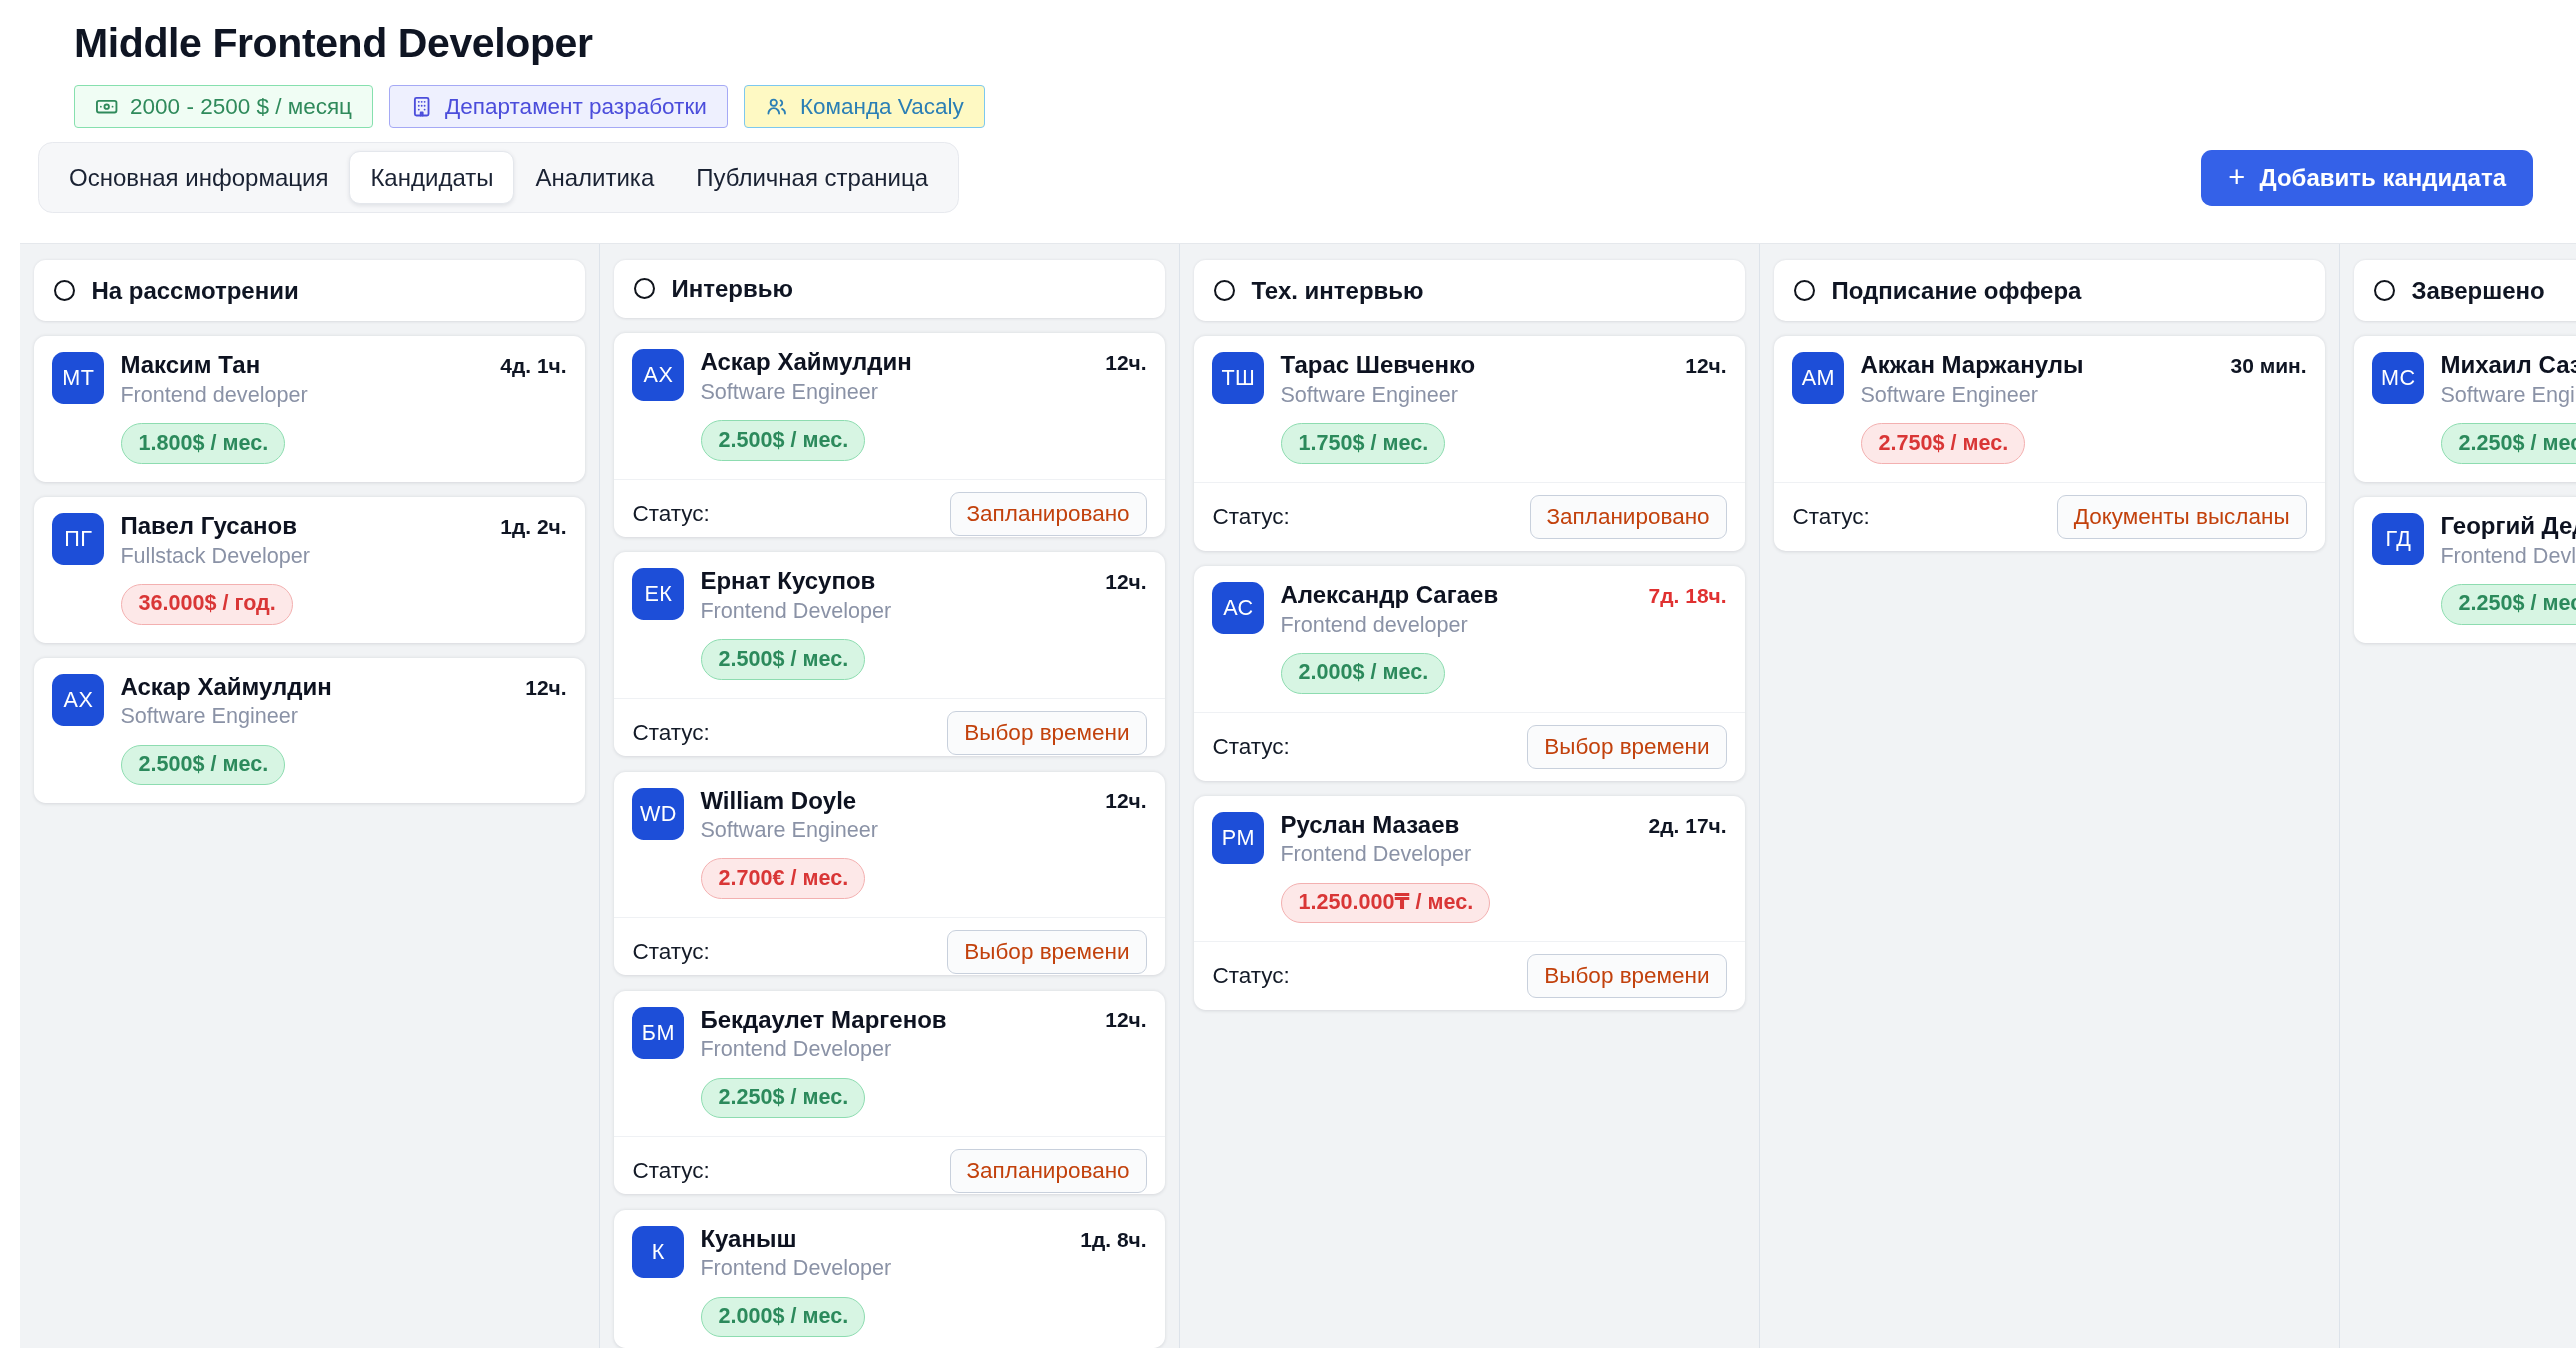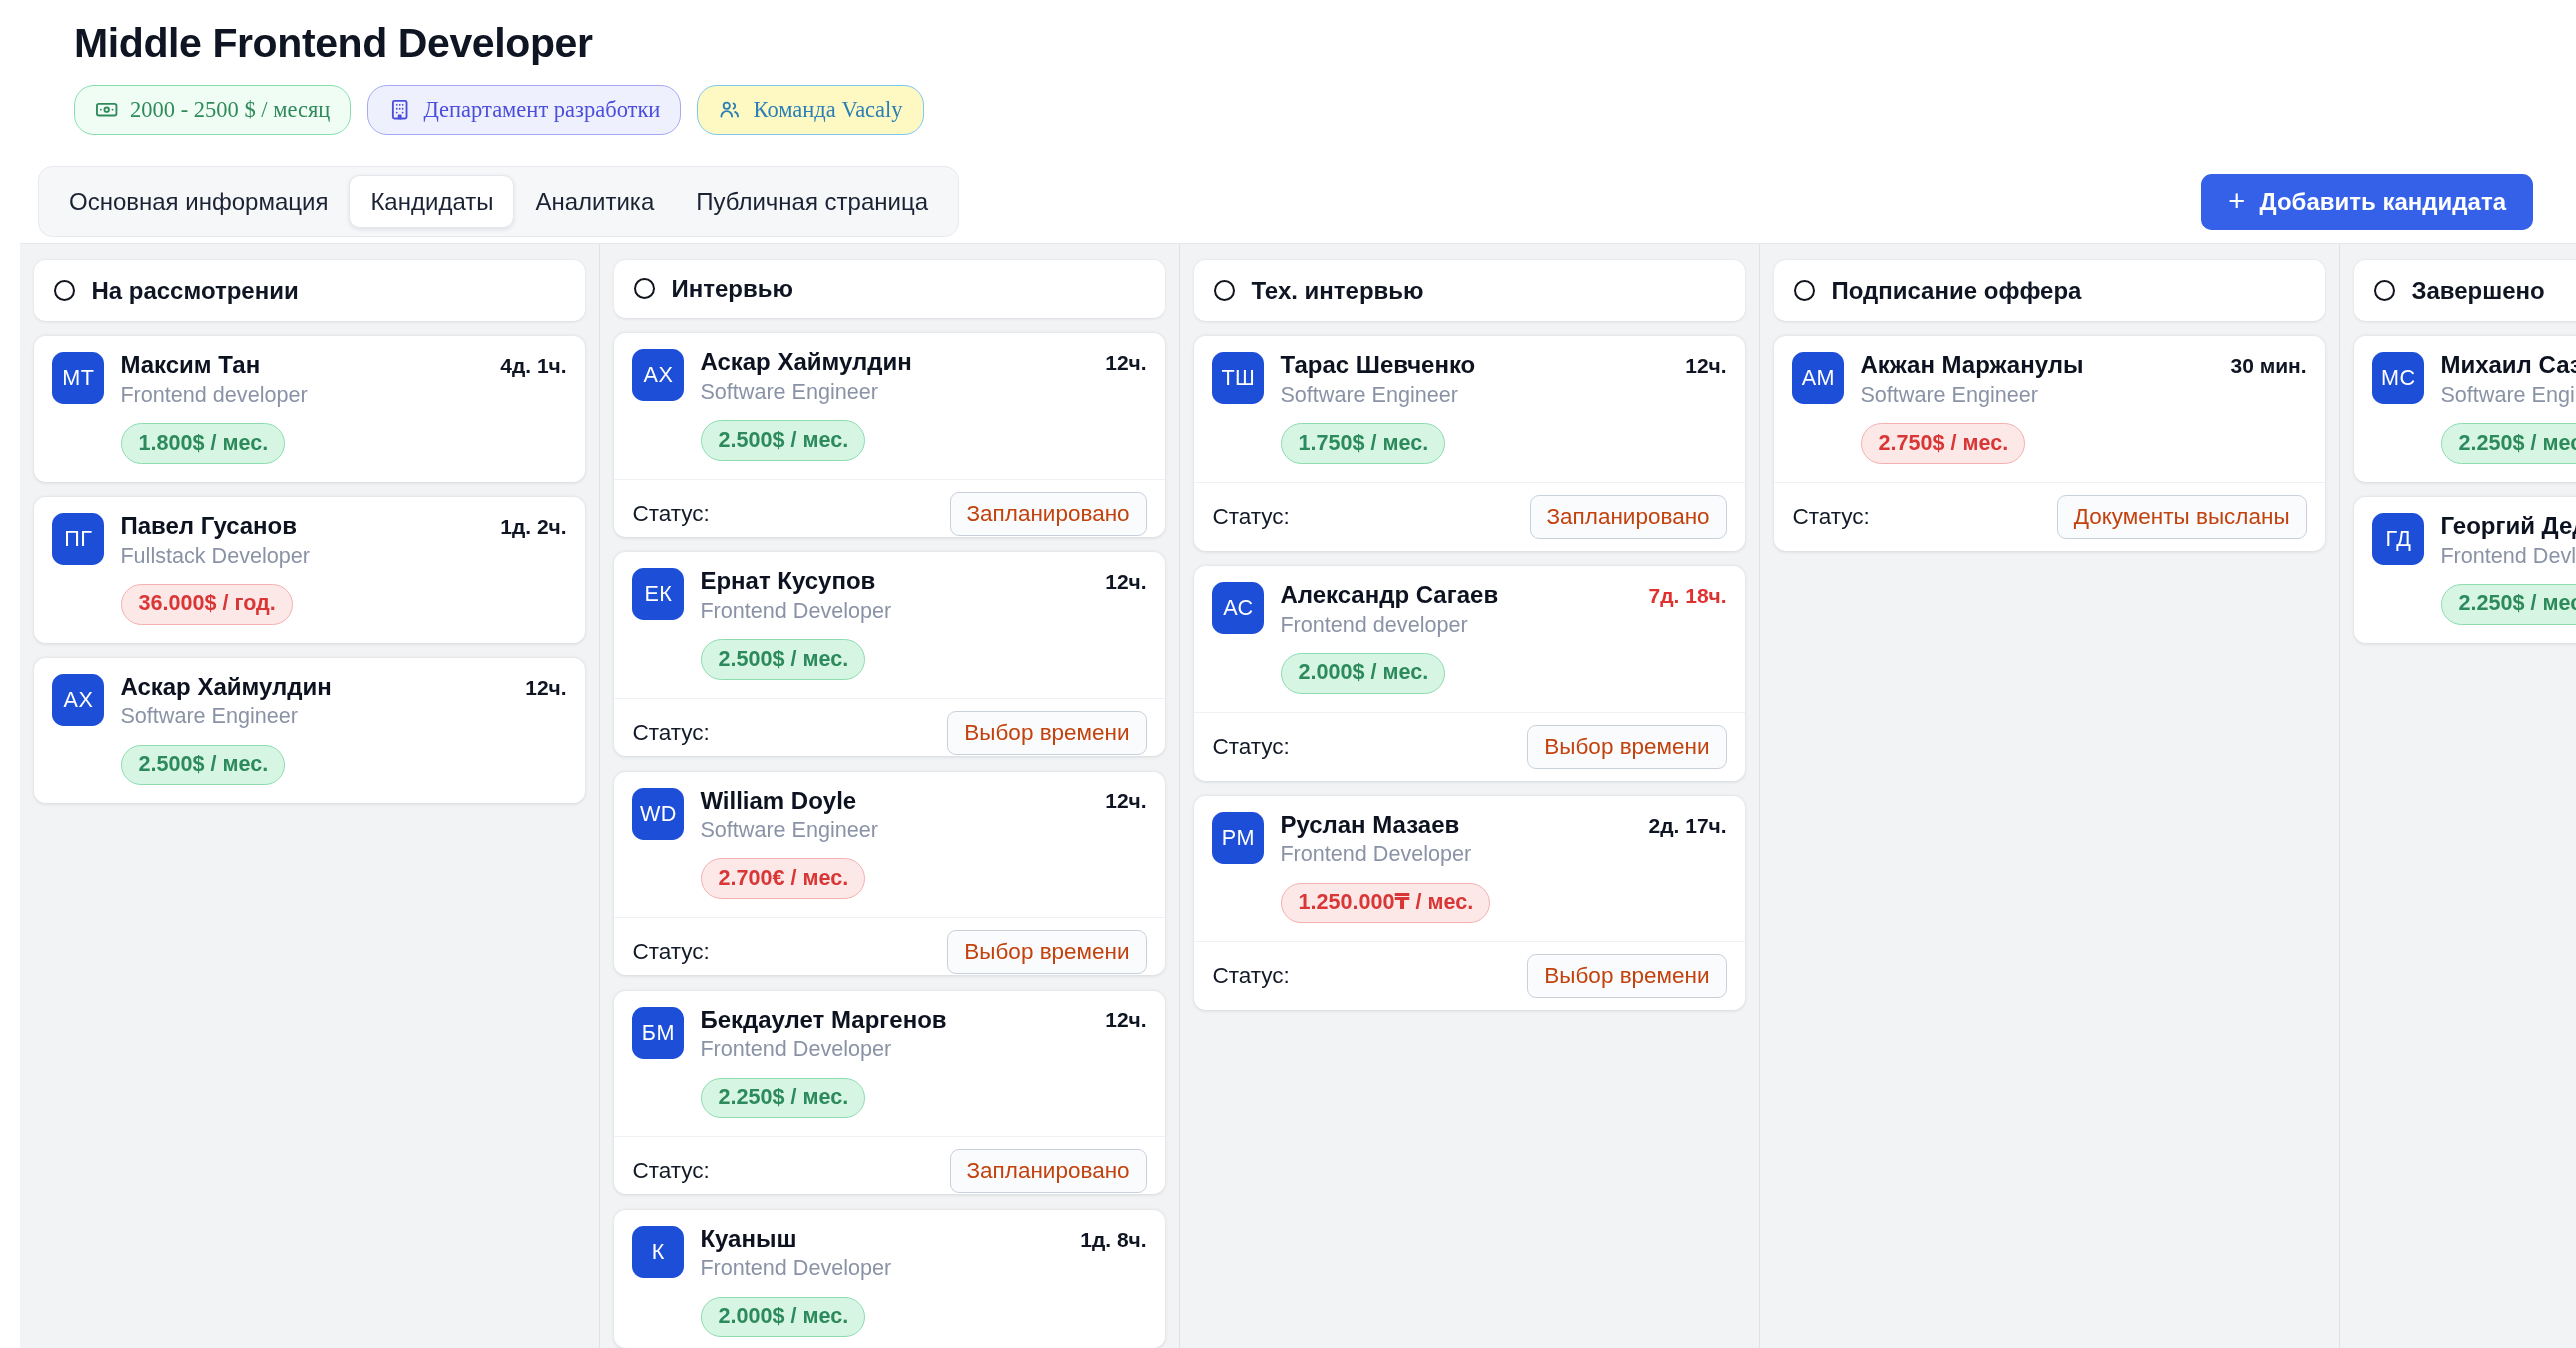--- a/index.html
+++ b/index.html
@@ -41,27 +41,26 @@
     display: flex;
     align-items: center;
     gap: 16px;
     margin-top: 18px;
   }
 
   .chip {
     display: inline-flex;
     align-items: center;
     gap: 11.7px;
-    height: 50px;
+    height: 43px;
     padding: 0 20px;
-    border-radius: 20px;
+    border-radius: 4px;
     font-size: 22.5px;
     font-weight: 400;
     white-space: nowrap;
-    font-family: Liberation Serif, serif;
   }
   .chip svg { display: block; flex: none; }
 
   .chip--salary {
     background: #f0fdf4;
     border: 1.8px solid #86e0ae;
     color: #2f8a5b;
   }
   .chip--dept {
     background: #eef0fe;
@@ -100,21 +99,21 @@
     height: 100%;
     width: 40%;
     border-radius: 6.3px;
     background: #3f9e6a;
   }
 
   
   .tabsrow {
     position: absolute;
     left: 38px;
-    top: 166px;
+    top: 142px;
     right: 43px;
     display: flex;
     align-items: center;
   }
 
   .tabs {
     display: inline-flex;
     align-items: center;
     gap: 0;
     background: #f6f7f9;

